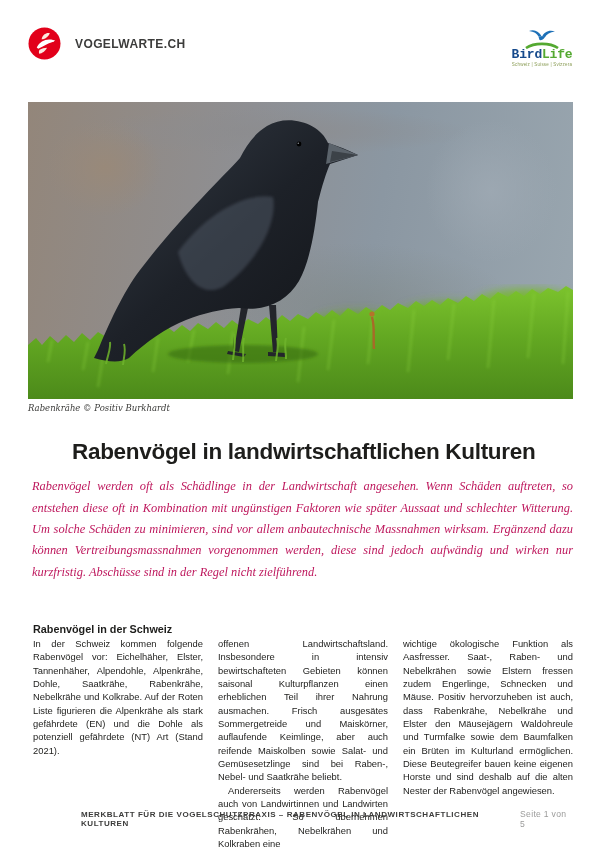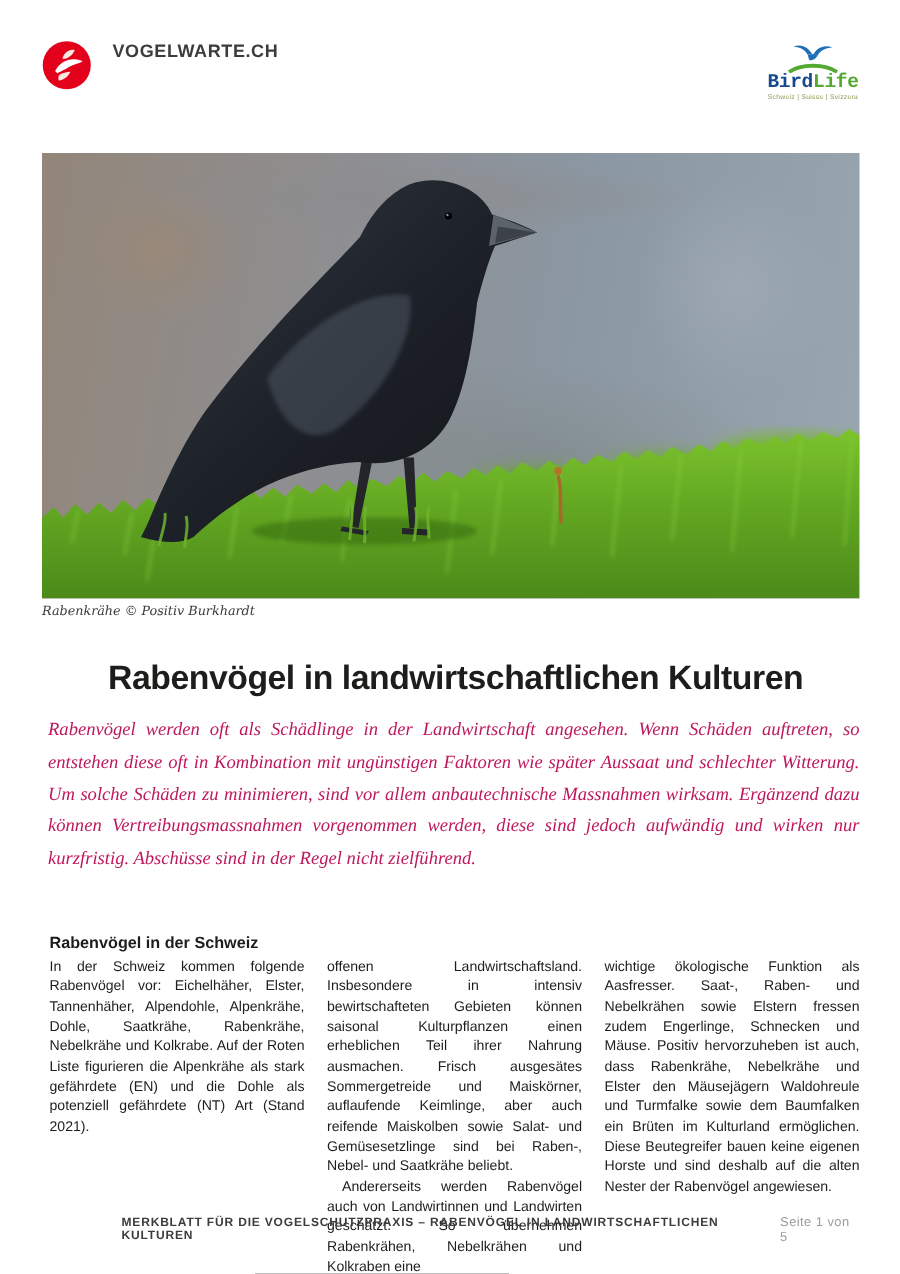--- a/index.html
+++ b/index.html
@@ -4,21 +4,21 @@
 <style>
   html,body{margin:0;padding:0;background:#888;}
   .page{
     position:relative;width:600px;height:849px;margin:0 auto;
     background:#ffffff;overflow:hidden;
     font-family:"Liberation Sans",sans-serif;color:#1d1d1b;
   }
 
   
   .header{position:absolute;top:27px;left:28px;right:24px;height:50px;}
-  .vw-brand{position:absolute;left:0;top:0;display:flex;align-items:flex-start;gap:14px;}
+  .vw-brand{position:absolute;left:0;top:0;display:flex;align-items:center;gap:14px;}
   .vw-logo{width:33px;height:33px;display:block;}
   .vw-wordmark{font-weight:700;font-size:12px;letter-spacing:.4px;color:#3c3c3b;}
   .birdlife{position:absolute;right:3px;top:0;width:62px;text-align:center;}
   .birdlife svg{display:block;margin:0 auto;}
   .bl-word{font-weight:700;font-size:13px;line-height:12px;letter-spacing:-.2px;font-family:Liberation Mono, monospace;}
   .bl-bird{color:#164a8c;}
   .bl-life{color:#54a931;}
   .bl-sub{font-size:4.5px;color:#8a9c55;letter-spacing:.2px;margin-top:1px;}
 
   

